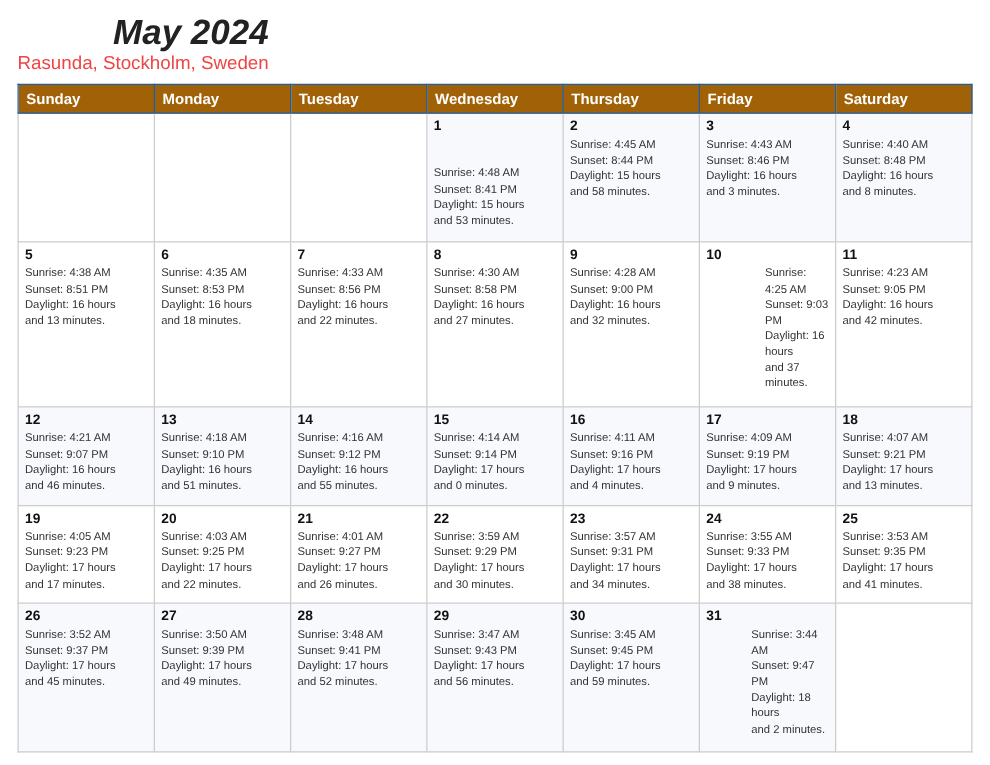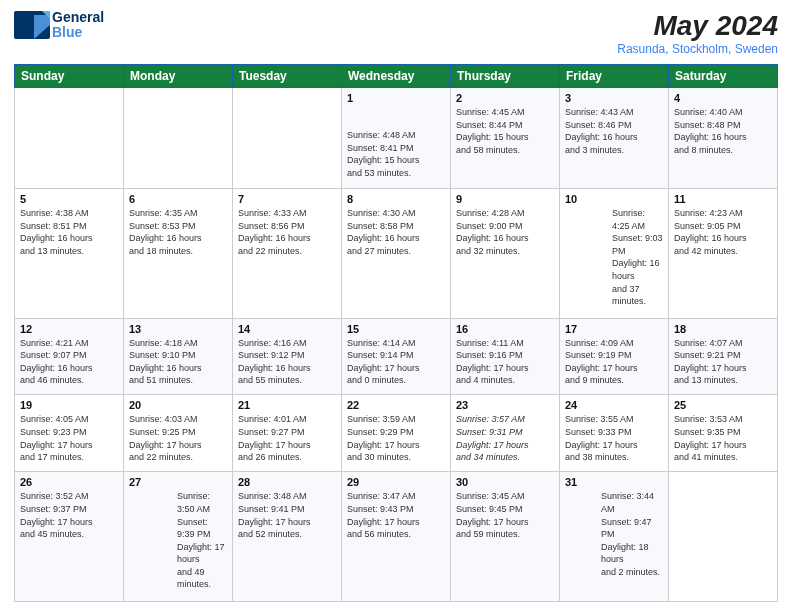--- a/index.html
+++ b/index.html
@@ -31,31 +31,30 @@
     .title-block {
       text-align: right;
     }
     .main-title {
       font-size: 28px;
       font-weight: bold;
       color: #222;
       font-style: italic;
     }
     .subtitle {
-      font-size: 12px;
-      color: #3b82f6;
-      margin-left: 43px;
+      font-size: 15px;
+      color: #ef4444;
     }
     .calendar {
       width: 100%;
       border-collapse: collapse;
       flex: 1;
     }
     .calendar thead tr th {
-      background-color: #15803d;
+      background-color: #a16207;
       color: #fff;
       font-size: 12px;
       font-weight: bold;
       padding: 4px 6px;
       text-align: left;
       border: 1px solid #1a5faa;
     }
     .calendar tbody tr td {
       border: 1px solid #ccc;
       vertical-align: top;
@@ -91,33 +90,20 @@
       display: flex;
       flex-direction: column;
       line-height: 1.05;
     }
   </style>
 </head>
 <body>
 
 <div class="page">
   <div class="header">
-    <div class="logo">
-      <div class="logo-row">
-        <svg width="36" height="28" viewBox="0 0 36 28">
-          <rect x="0" y="0" width="36" height="28" fill="#003366" rx="2"></rect>
-          <polygon points="20,4 36,4 36,14 20,28" fill="#4a90d9"></polygon>
-          <polygon points="28,0 36,0 36,8" fill="#5bb0f0"></polygon>
-        </svg>
-        <div class="logo-name">
-          <span style="font-size:14px;font-weight:bold;color:#003366;">General</span>
-          <span style="font-size:14px;font-weight:bold;color:#4a90d9;">Blue</span>
-        </div>
-      </div>
-    </div>
     <div class="title-block">
       <div class="main-title">May 2024</div>
       <div class="subtitle">Rasunda, Stockholm, Sweden</div>
     </div>
   </div>
 
   <table class="calendar">
     <thead>
       <tr>
       <th>Sunday</th>
@@ -289,21 +275,21 @@
           </td>
           <td>
             <div class="day-number">22</div>
             <div class="day-info" style="white-space: pre-line;">Sunrise: 3:59 AM
 Sunset: 9:29 PM
 Daylight: 17 hours
 and 30 minutes.</div>
           </td>
           <td>
             <div class="day-number">23</div>
-            <div class="day-info" style="white-space: pre-line; font-style: italic;">Sunrise: 3:57 AM
+            <div class="day-info" style="white-space: pre-line;">Sunrise: 3:57 AM
 Sunset: 9:31 PM
 Daylight: 17 hours
 and 34 minutes.</div>
           </td>
           <td>
             <div class="day-number">24</div>
             <div class="day-info" style="white-space: pre-line;">Sunrise: 3:55 AM
 Sunset: 9:33 PM
 Daylight: 17 hours
 and 38 minutes.</div>
@@ -319,21 +305,21 @@
         <tr>
           <td>
             <div class="day-number">26</div>
             <div class="day-info" style="white-space: pre-line;">Sunrise: 3:52 AM
 Sunset: 9:37 PM
 Daylight: 17 hours
 and 45 minutes.</div>
           </td>
           <td>
             <div class="day-number">27</div>
-            <div class="day-info" style="white-space: pre-line; margin-left: 48px;">Sunrise: 3:50 AM
+            <div class="day-info" style="white-space: pre-line;">Sunrise: 3:50 AM
 Sunset: 9:39 PM
 Daylight: 17 hours
 and 49 minutes.</div>
           </td>
           <td>
             <div class="day-number">28</div>
             <div class="day-info" style="white-space: pre-line;">Sunrise: 3:48 AM
 Sunset: 9:41 PM
 Daylight: 17 hours
 and 52 minutes.</div>

